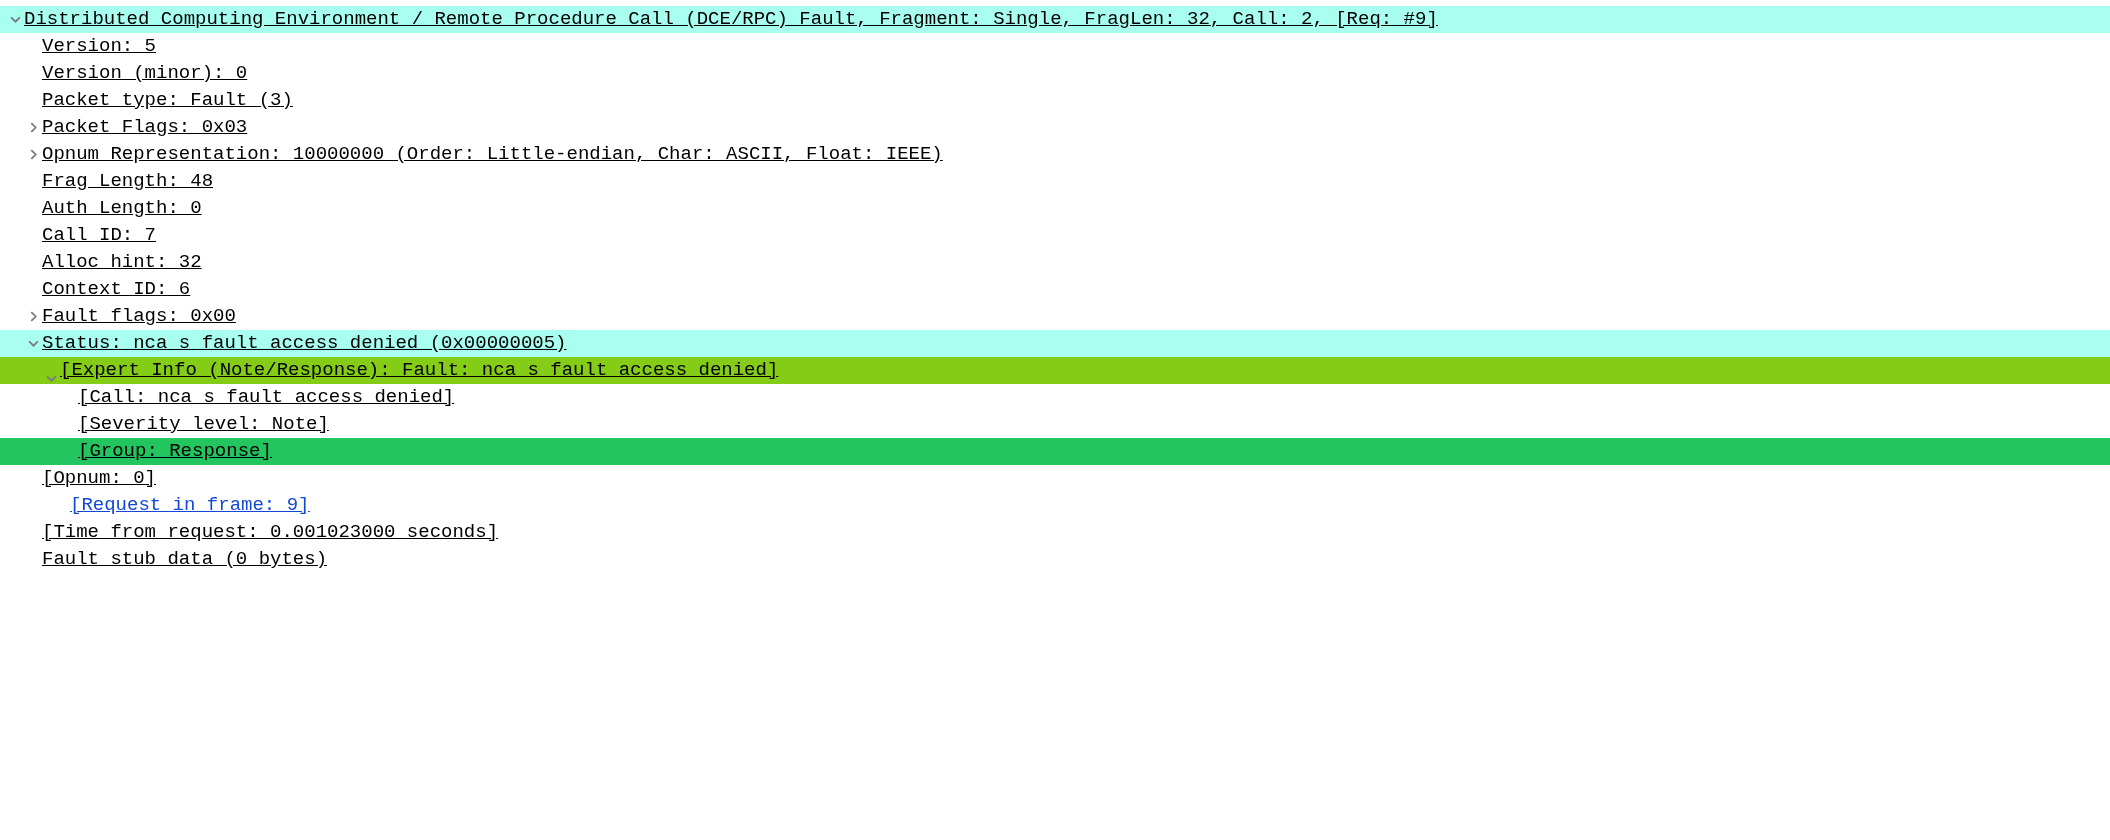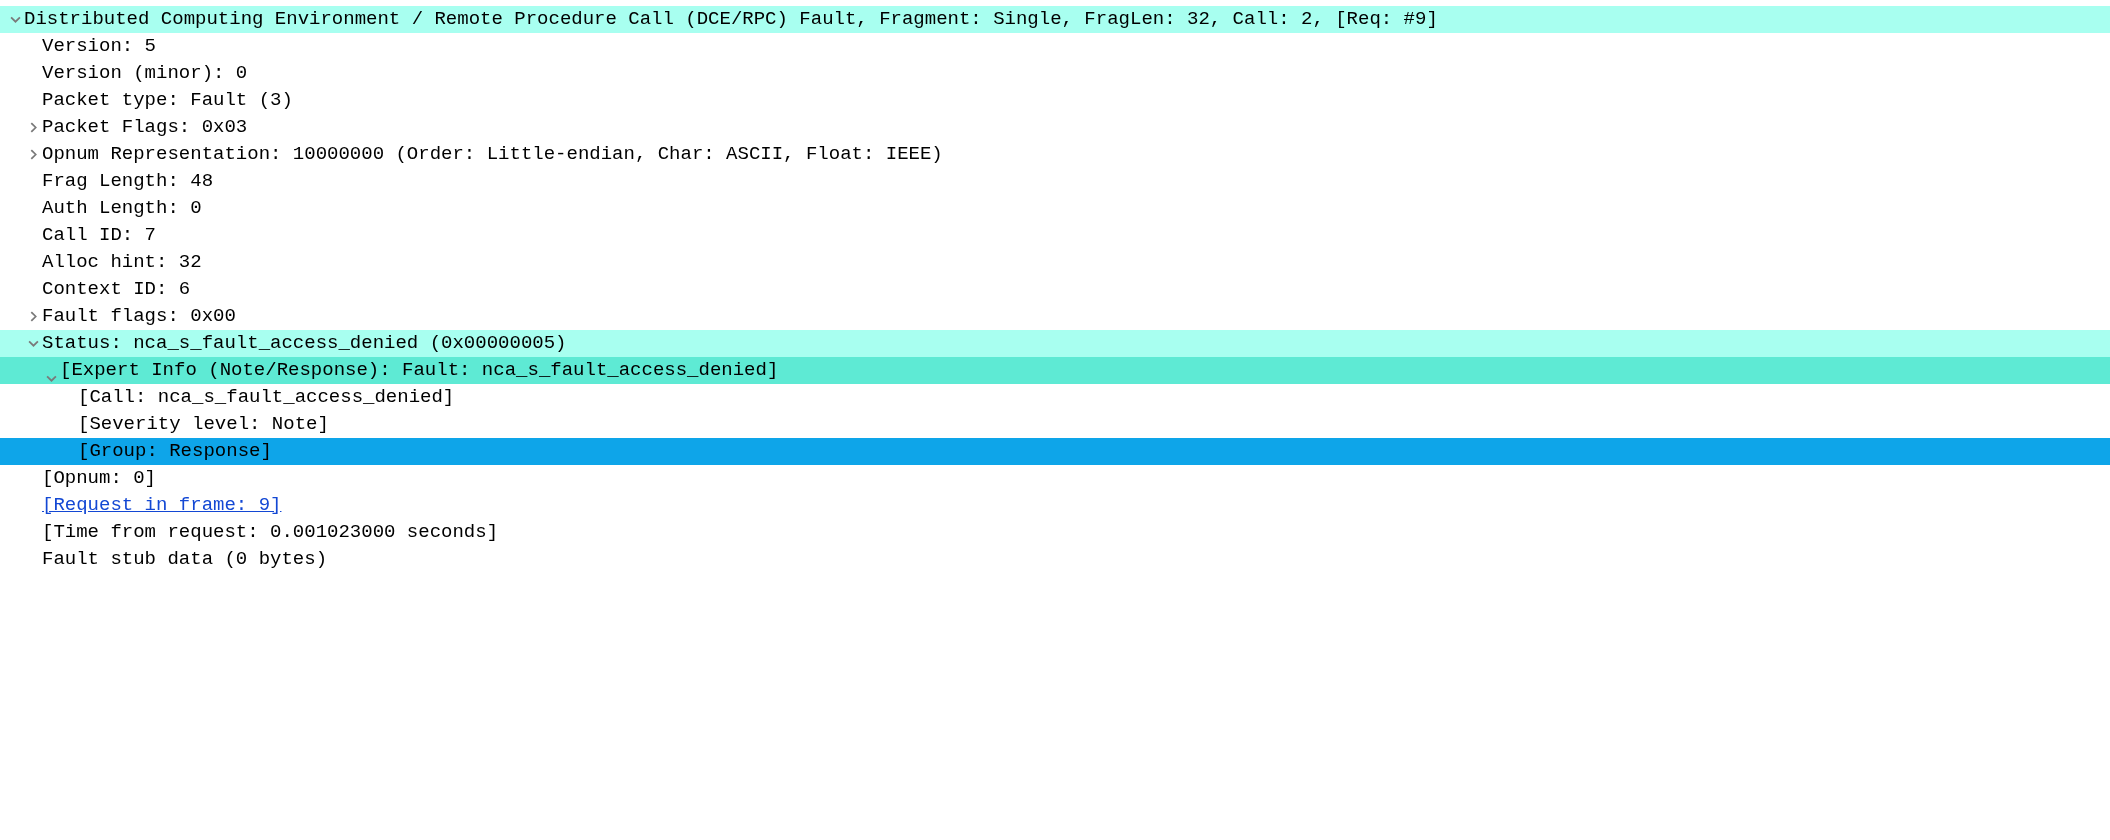--- a/index.html
+++ b/index.html
@@ -31,27 +31,29 @@
     align-items: center;
     color: #7a7a7a;
     font-size: 13px;
     user-select: none;
     flex: 0 0 18px;
   }
   .caret.spacer { visibility: hidden; }
   .content {
     flex: 1 1 auto;
     padding-right: 23px;
+    text-decoration: underline;
   }
   .hl-cyan  { background: #a8fff0; }
-  .hl-grey  { background: #5eead4; align-items: flex-end; }
-  .hl-blue  { background: #0ea5e9; }
+  .hl-grey  { background: #84cc16; align-items: flex-end; }
+  .hl-blue  { background: #22c55e; }
   .link {
     color: #1348d4;
     text-decoration: underline;
+    margin-left: 28px;
   }
   
   .full-bleed { width: 100%; }
 </style>
 </head>
 <body>
 
 <div class="pane">
 
   <div class="row hl-cyan full-bleed">

